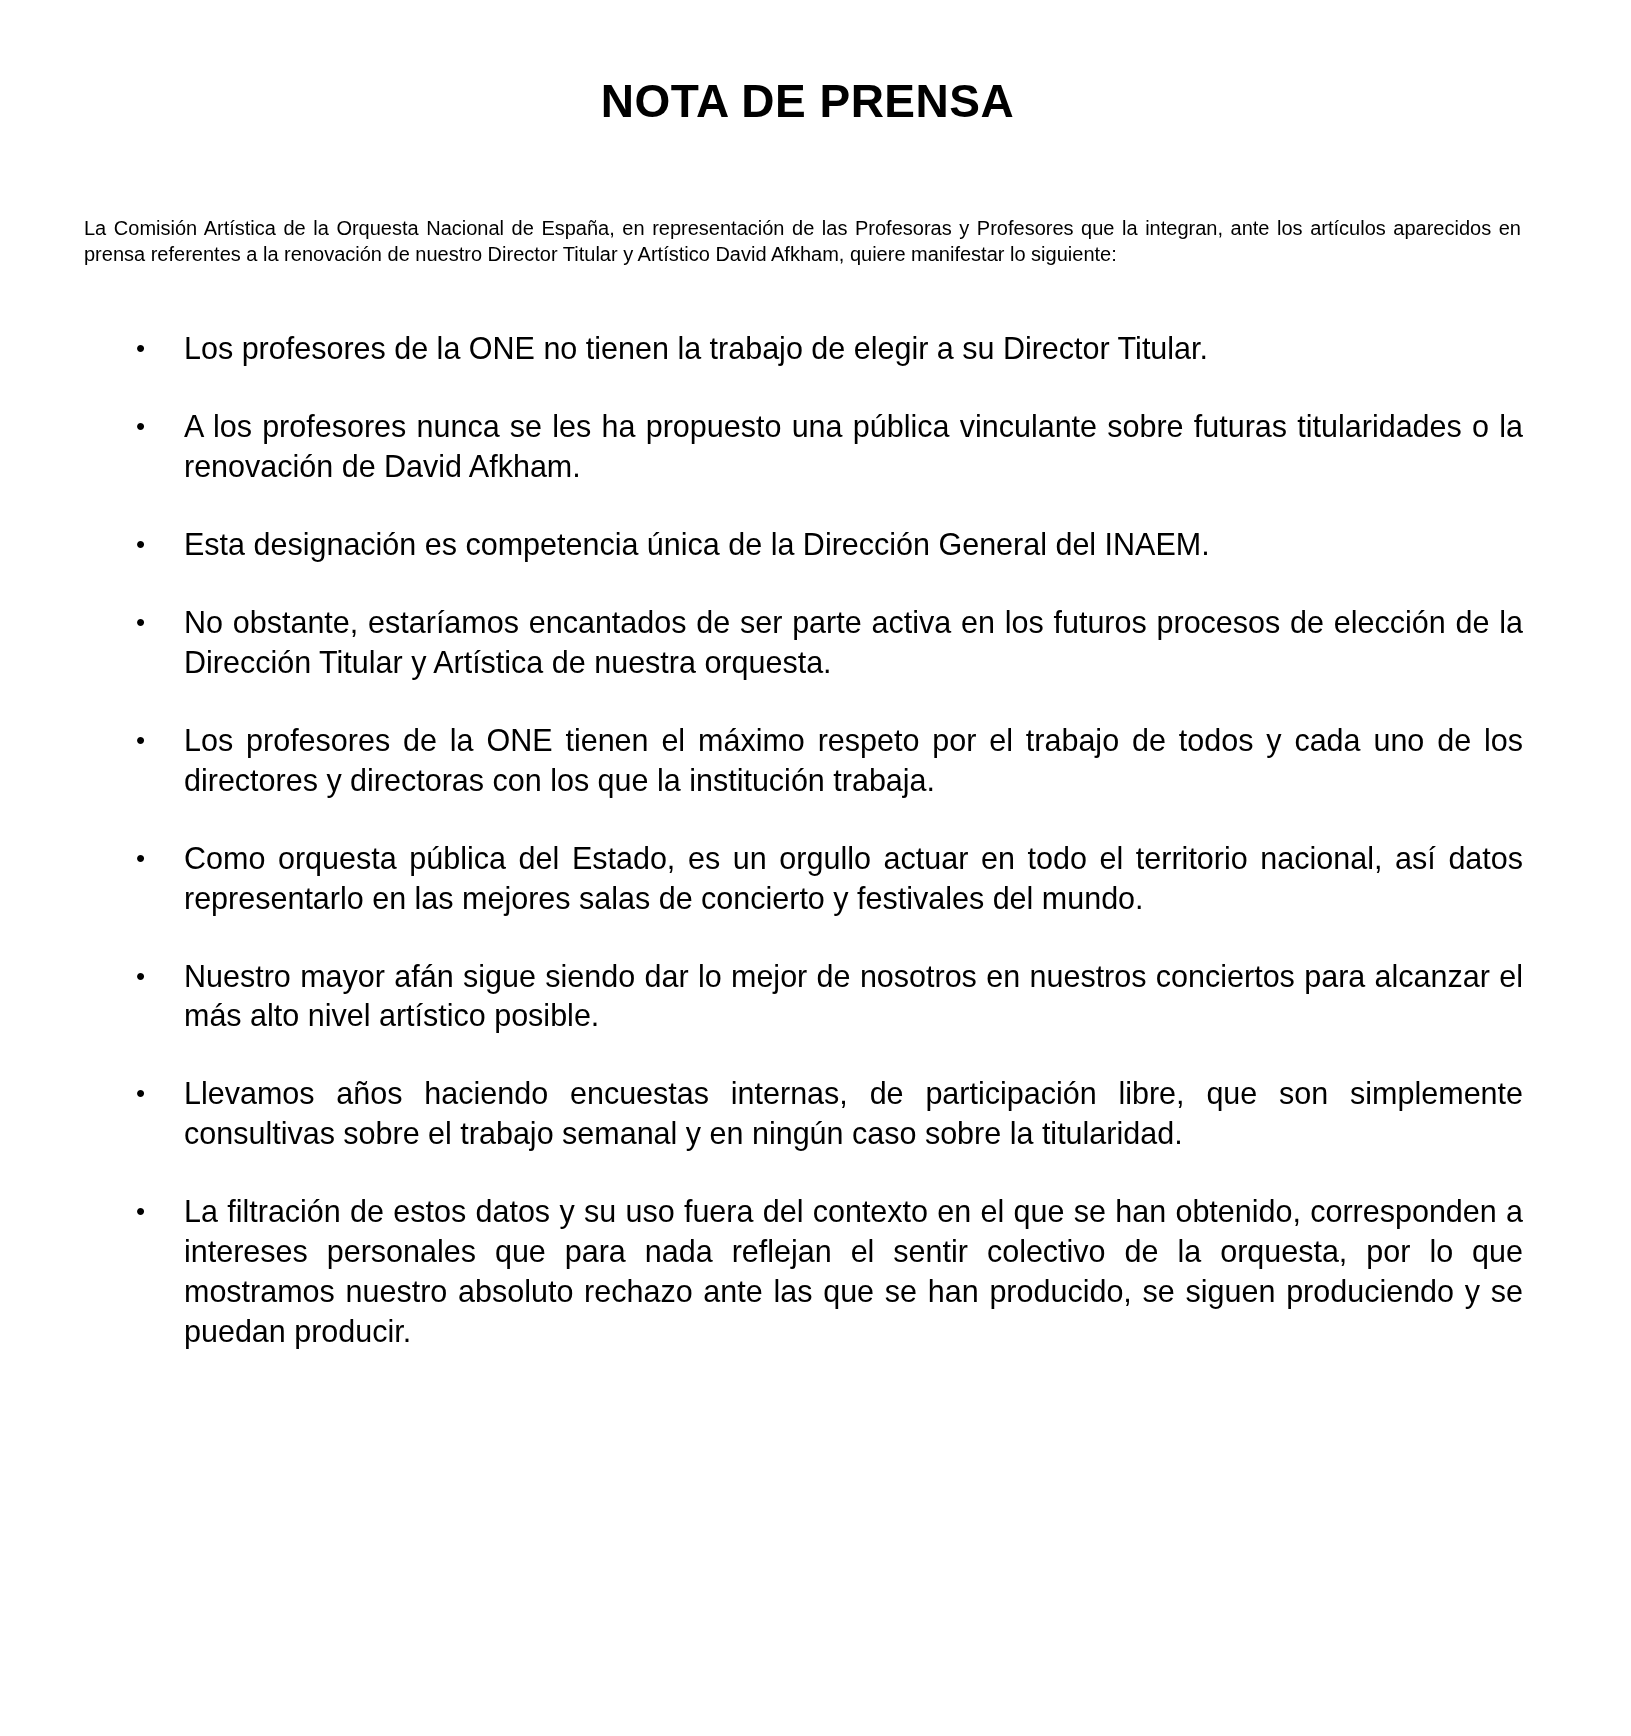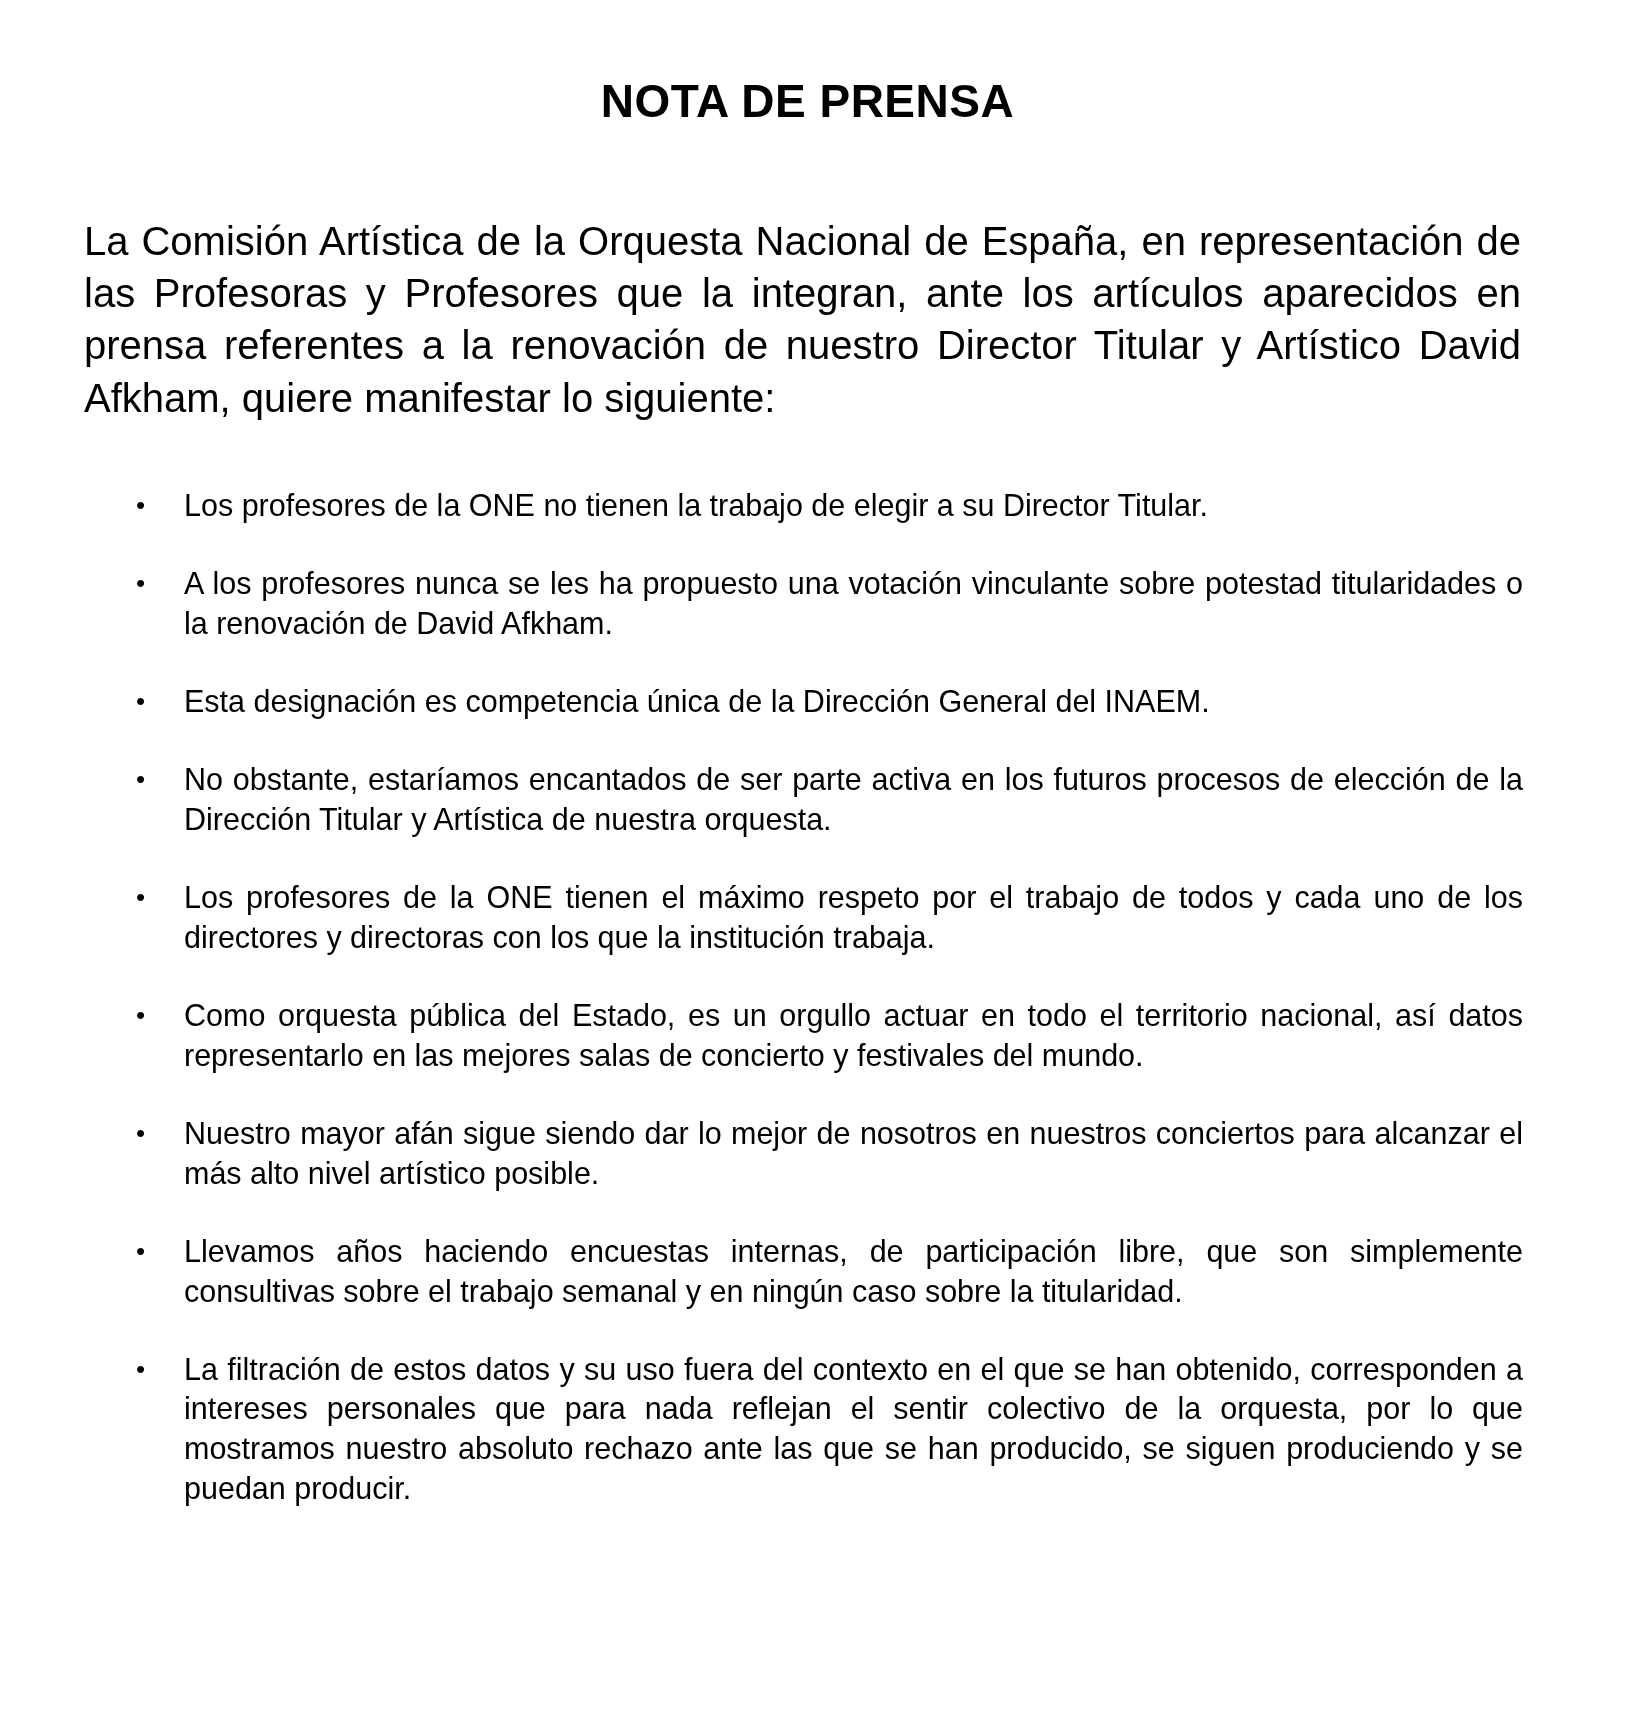--- a/index.html
+++ b/index.html
@@ -23,21 +23,21 @@
   .doc-title {
     text-align: center;
     font-size: 46px;
     font-weight: bold;
     letter-spacing: 0.5px;
     margin: 18px 0 0 0;
     line-height: 1.1;
   }
   .intro {
     margin-top: 88px;
-    font-size: 40px;
+    font-size: 20px;
     line-height: 1.31;
     text-align: justify;
     text-justify: inter-word;
     padding-right: 10px;
   }
   .bullet-list {
     margin: 62px 0 0 0;
     padding: 0;
     list-style: none;
   }
@@ -74,21 +74,21 @@
 
   <p class="intro">La Comisión Artística de la Orquesta Nacional de España, en representación de las Profesoras y Profesores que la integran, ante los artículos aparecidos en prensa referentes a la renovación de nuestro Director Titular y Artístico David Afkham, quiere manifestar lo siguiente:</p>
 
   <ul class="bullet-list">
     <li class="bullet-item">
       <span class="bullet-marker">•</span>
       <span class="bullet-text">Los profesores de la ONE no tienen la trabajo de elegir a su Director Titular.</span>
     </li>
     <li class="bullet-item">
       <span class="bullet-marker">•</span>
-      <span class="bullet-text">A los profesores nunca se les ha propuesto una votación vinculante sobre potestad titularidades o la renovación de David Afkham.</span>
+      <span class="bullet-text">A los profesores nunca se les ha propuesto una pública vinculante sobre futuras titularidades o la renovación de David Afkham.</span>
     </li>
     <li class="bullet-item">
       <span class="bullet-marker">•</span>
       <span class="bullet-text">Esta designación es competencia única de la Dirección General del INAEM.</span>
     </li>
     <li class="bullet-item">
       <span class="bullet-marker">•</span>
       <span class="bullet-text">No obstante, estaríamos encantados de ser parte activa en los futuros procesos de elección de la Dirección Titular y Artística de nuestra orquesta.</span>
     </li>
     <li class="bullet-item">

